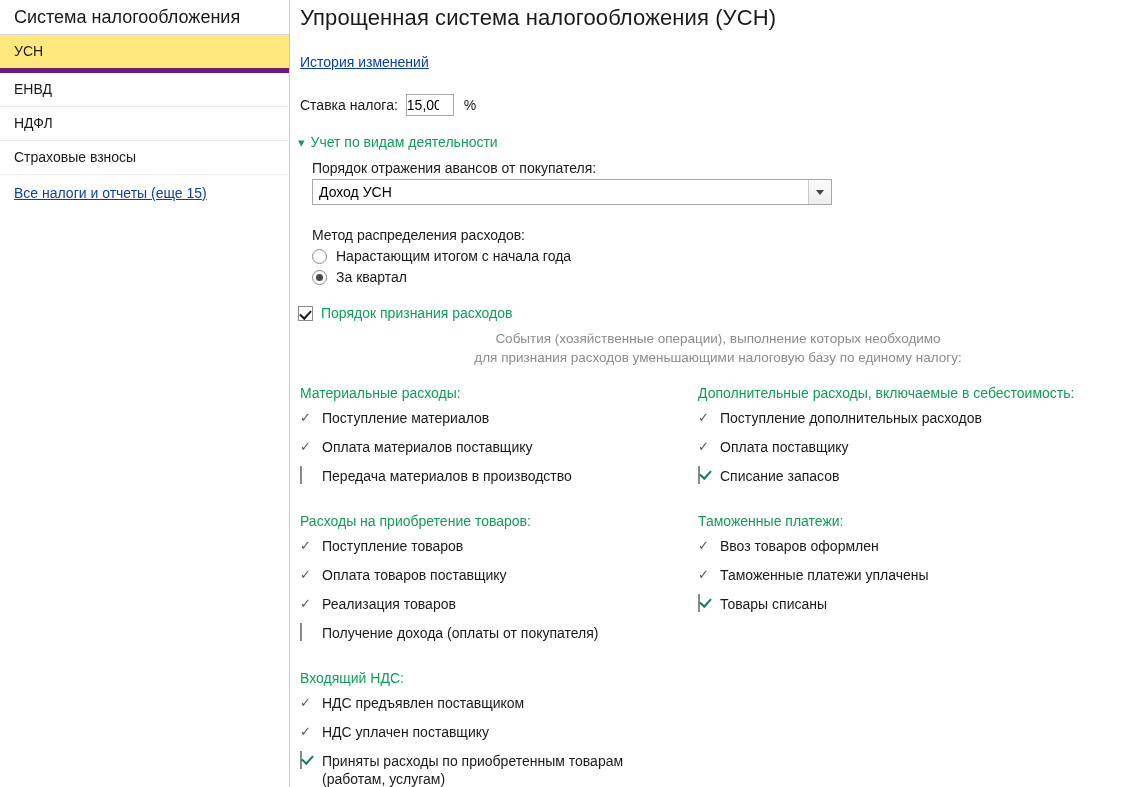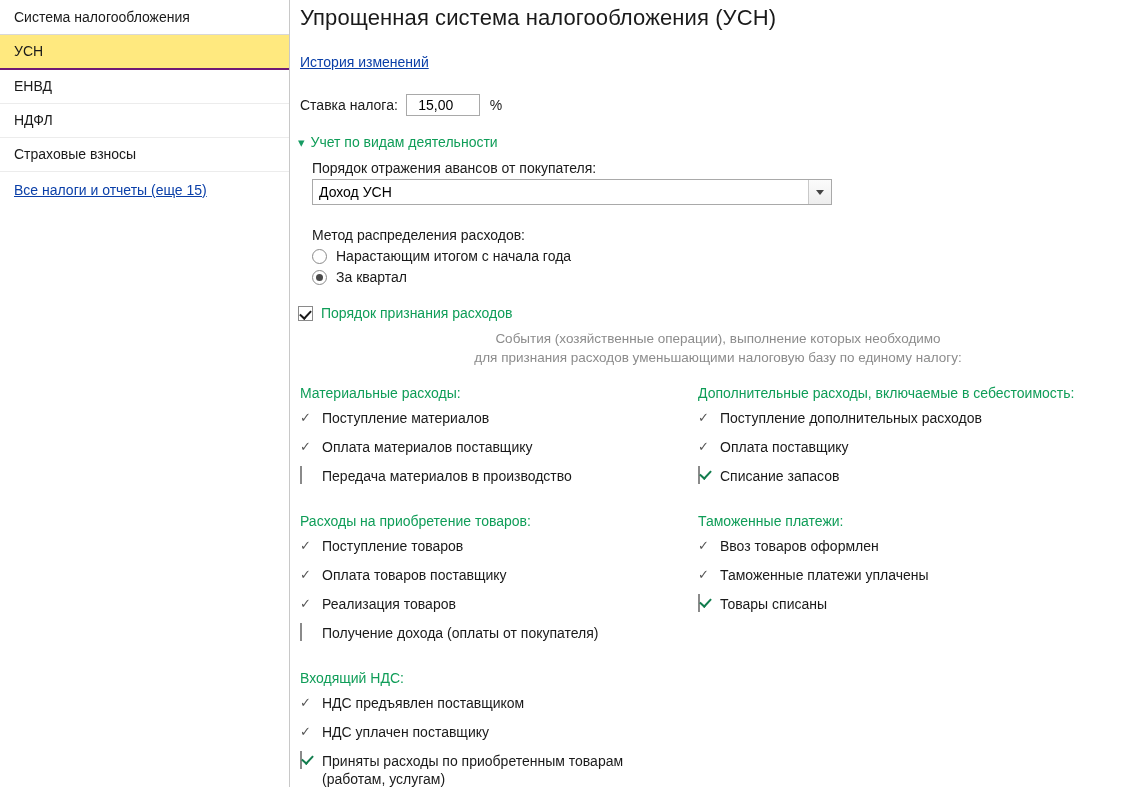--- a/index.html
+++ b/index.html
@@ -27,36 +27,36 @@
     flex: 0 0 290px;
     border-right: 1px solid #c8c8c8;
     background: #ffffff;
     box-sizing: border-box;
     padding-top: 0;
   }
   .sidebar-head {
     height: 34px;
     line-height: 34px;
     padding-left: 14px;
-    font-size: 14px;
+    font-size: 18px;
     color: #1a1a1a;
     border-bottom: 1px solid #d8d8d8;
   }
   .sidebar-item {
     height: 33px;
     line-height: 33px;
     padding-left: 14px;
     font-size: 14px;
     color: #1a1a1a;
     border-bottom: 1px solid #ececec;
     cursor: default;
   }
   .sidebar-item.selected {
     background: #ffe97f;
-    border-bottom: 2px solid #701a75;
+    border-bottom: 5px solid #701a75;
   }
   .sidebar-link {
     padding-left: 14px;
     margin-top: 10px;
     font-size: 14px;
   }
   .sidebar-link a {
     color: #0a3fa8;
     text-decoration: underline;
     cursor: pointer;
@@ -86,25 +86,25 @@
   .rate-row {
     margin: 24px 0 4px 10px;
     display: flex;
     align-items: center;
   }
   .rate-label {
     font-size: 14px;
     margin-right: 8px;
   }
   .rate-input {
-    width: 74px;
+    width: 48px;
     height: 22px;
     border: 1px solid #a9a9a9;
     background: #ffffff;
-    text-align: center;
+    text-align: left;
     padding: 0 14px 0 0;
     font-family: "Liberation Sans", sans-serif;
     font-size: 14px;
     color: #000;
     box-sizing: border-box;
   }
   .rate-pct {
     margin-left: 10px;
     font-size: 14px;
   }

